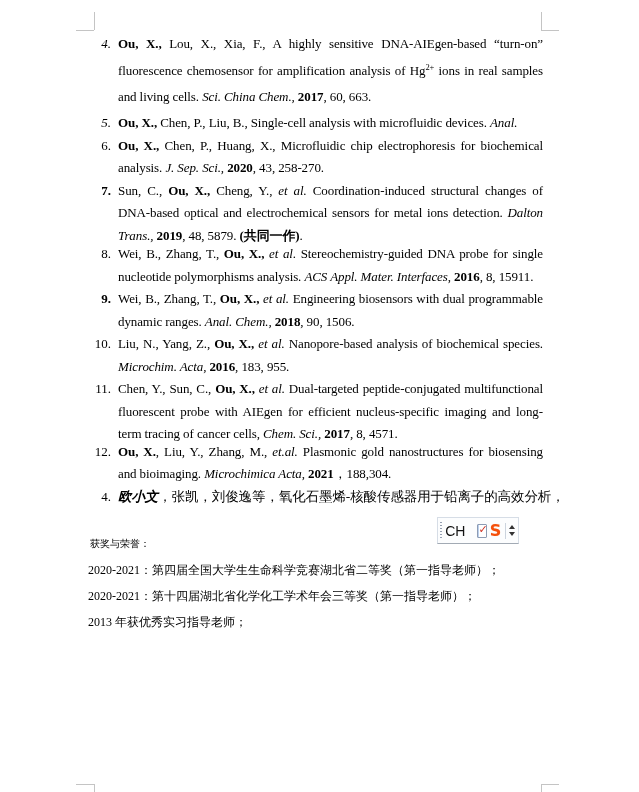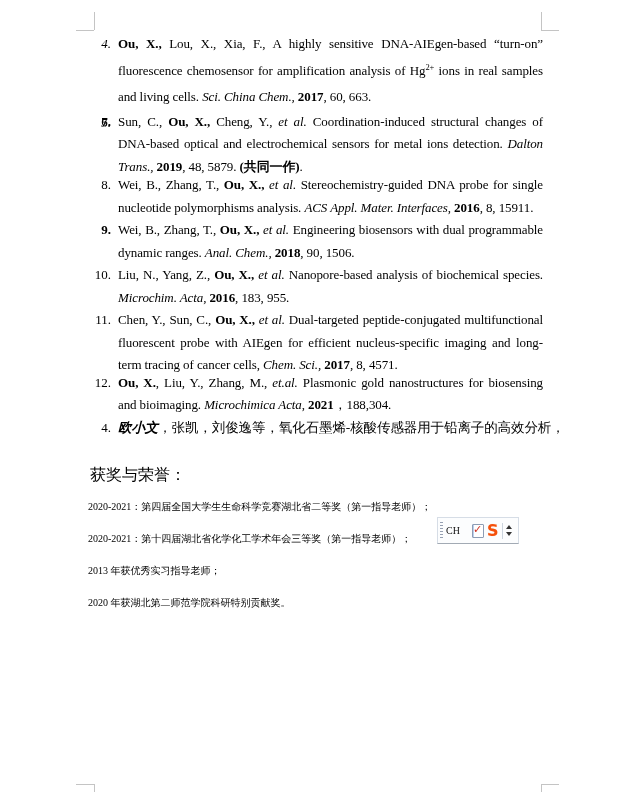--- a/index.html
+++ b/index.html
@@ -45,49 +45,49 @@
     line-height:21px;
     text-align:left; white-space:nowrap;
   }
   .ref .subline .sublabel { display:inline-block; width:20px; }
   .ref .oneline { white-space:nowrap; text-align:left; }
   .ref sup { font-size:8.5px; line-height:0; }
   .cjk-line { font-size:13.5px; }
   
   .awards { margin-top:26px; }
   .awards-heading {
-    font-size:16px; line-height:20px;
+    font-size:10px; line-height:20px;
     white-space:nowrap;
     margin-left:-4px;
   }
   .award-line {
-    margin-top:12px; margin-left:-6px;
-    font-size:10px; line-height:20px;
+    margin-top:6px; margin-left:-6px;
+    font-size:12px; line-height:20px;
     white-space:nowrap;
   }
   
   .ime-bar {
     position:absolute;
     left:437px; top:517px;
     width:82px; height:27px;
     background:#fcfdfe;
     border:1px solid #d6dde6;
     border-bottom:1px solid #a2aab4;
     display:flex; align-items:center;
     padding:0 3px 0 2px;
     z-index:5;
   }
   .ime-handle {
     width:3px; height:17px; margin-right:3px;
     background:repeating-linear-gradient(to bottom,#96a0b2 0 1px,transparent 1px 3px);
     cursor:move;
   }
   .ime-lang {
-    font-family:Liberation Serif, serif;
-    font-size:10px; color:#111; margin-right:12px;
+    font-family:Liberation Sans, sans-serif;
+    font-size:14px; color:#111; margin-right:12px;
   }
   .ime-doc-icon {
     position:relative;
     width:12px; height:14px;
     background:#ffffff;
     border:1px solid #8d9cb4;
     border-radius:1px;
     margin-right:3px;
     box-shadow:inset 1px 0 0 #bcd0ee;
   }
@@ -129,41 +129,41 @@
   <span class="mark" style="left:94px; top:784px; width:1px; height:8px;"></span>
   <span class="mark" style="left:76px; top:784px; width:18px; height:1px;"></span>
   <span class="mark" style="left:541px; top:784px; width:1px; height:8px;"></span>
   <span class="mark" style="left:541px; top:784px; width:18px; height:1px;"></span>
 
   <div class="content">
     <div id="refs-list">
         <div class="ref lh-lg"><span class="num italic">4.</span><span><span style="font-weight: bold;">Ou, X.,</span><span> Lou, X., Xia, F., A highly sensitive DNA-AIEgen-based “turn-on” fluorescence chemosensor for amplification analysis of Hg</span><sup>2+</sup><span> ions in real samples and living cells. </span><span style="font-style: italic;">Sci. China Chem.,</span><span> </span><span style="font-weight: bold;">2017</span><span>, 60, 663.</span></span></div>
         <div class="ref lh-md">
           <span class="num italic">5.</span>
+          <span class="oneline" style="display: block;"><span style="font-weight: bold;">Ou, X.,</span><span> Chen, P., Liu, B., Single-cell analysis with microfluidic devices. </span><span style="font-style: italic;">Anal.</span></span>
         </div>
-        <div class="ref "><span class="num ">6.</span></div>
+        <div class="ref "><span class="num ">6.</span><span><span style="font-weight: bold;">Ou, X.,</span><span> Chen, P., Huang, X., Microfluidic chip electrophoresis for biochemical analysis. </span><span style="font-style: italic;">J. Sep. Sci.,</span><span> </span><span style="font-weight: bold;">2020</span><span>, 43, 258-270.</span></span></div>
         <div class="ref "><span class="num bold">7.</span><span><span>Sun, C., </span><span style="font-weight: bold;">Ou, X.,</span><span> Cheng, Y., </span><span style="font-style: italic;">et al.</span><span> Coordination-induced structural changes of DNA-based optical and electrochemical sensors for metal ions detection. </span><span style="font-style: italic;">Dalton Trans.,</span><span> </span><span style="font-weight: bold;">2019</span><span>, 48, 5879. </span><span style="font-weight: bold;">(共同一作)</span><span>.</span></span></div>
         <div class="ref "><span class="num ">8.</span><span><span>Wei, B., Zhang, T., </span><span style="font-weight: bold;">Ou, X.,</span><span> </span><span style="font-style: italic;">et al.</span><span> Stereochemistry-guided DNA probe for single nucleotide polymorphisms analysis. </span><span style="font-style: italic;">ACS Appl. Mater. Interfaces</span><span>, </span><span style="font-weight: bold;">2016</span><span>, 8, 15911.</span></span></div>
         <div class="ref "><span class="num bold">9.</span><span><span>Wei, B., Zhang, T., </span><span style="font-weight: bold;">Ou, X.,</span><span> </span><span style="font-style: italic;">et al.</span><span> Engineering biosensors with dual programmable dynamic ranges. </span><span style="font-style: italic;">Anal. Chem.,</span><span> </span><span style="font-weight: bold;">2018</span><span>, 90, 1506.</span></span></div>
         <div class="ref "><span class="num ">10.</span><span><span>Liu, N., Yang, Z., </span><span style="font-weight: bold;">Ou, X.,</span><span> </span><span style="font-style: italic;">et al.</span><span> Nanopore-based analysis of biochemical species. </span><span style="font-style: italic;">Microchim. Acta</span><span>, </span><span style="font-weight: bold;">2016</span><span>, 183, 955.</span></span></div>
         <div class="ref "><span class="num ">11.</span><span><span>Chen, Y., Sun, C., </span><span style="font-weight: bold;">Ou, X.,</span><span> </span><span style="font-style: italic;">et al.</span><span> Dual-targeted peptide-conjugated multifunctional fluorescent probe with AIEgen for efficient nucleus-specific imaging and long-term tracing of cancer cells, </span><span style="font-style: italic;">Chem. Sci.,</span><span> </span><span style="font-weight: bold;">2017</span><span>, 8, 4571.</span></span></div>
         <div class="ref "><span class="num ">12.</span><span><span style="font-weight: bold;">Ou, X.</span><span>, Liu, Y., Zhang, M., </span><span style="font-style: italic;">et.al.</span><span> Plasmonic gold nanostructures for biosensing and bioimaging. </span><span style="font-style: italic;">Microchimica Acta</span><span>, </span><span style="font-weight: bold;">2021</span><span>，188,304.</span></span></div>
         <div class="ref ">
           <span class="num ">4.</span>
           <span class="oneline cjk-line" style="display: block;"><span style="font-weight: bold; font-style: italic;">欧小文</span><span>，张凯，刘俊逸等，氧化石墨烯-核酸传感器用于铅离子的高效分析，</span></span>
         </div>
       </div>
 
     <div class="awards">
       <div class="awards-heading">获奖与荣誉：</div>
       <div id="awards-list">
           <div class="award-line">2020-2021：第四届全国大学生生命科学竞赛湖北省二等奖（第一指导老师）；</div>
           <div class="award-line">2020-2021：第十四届湖北省化学化工学术年会三等奖（第一指导老师）；</div>
           <div class="award-line">2013 年获优秀实习指导老师；</div>
-          <div class="award-line">2020 年获湖北第二师范学院科研特别贡献奖。</div>
         </div>
     </div>
   </div>
 
   <div class="ime-bar">
     <span class="ime-handle"></span>
     <span class="ime-lang">CH</span>
     <span class="ime-doc-icon">
       <span class="check">✓</span>
     </span>

